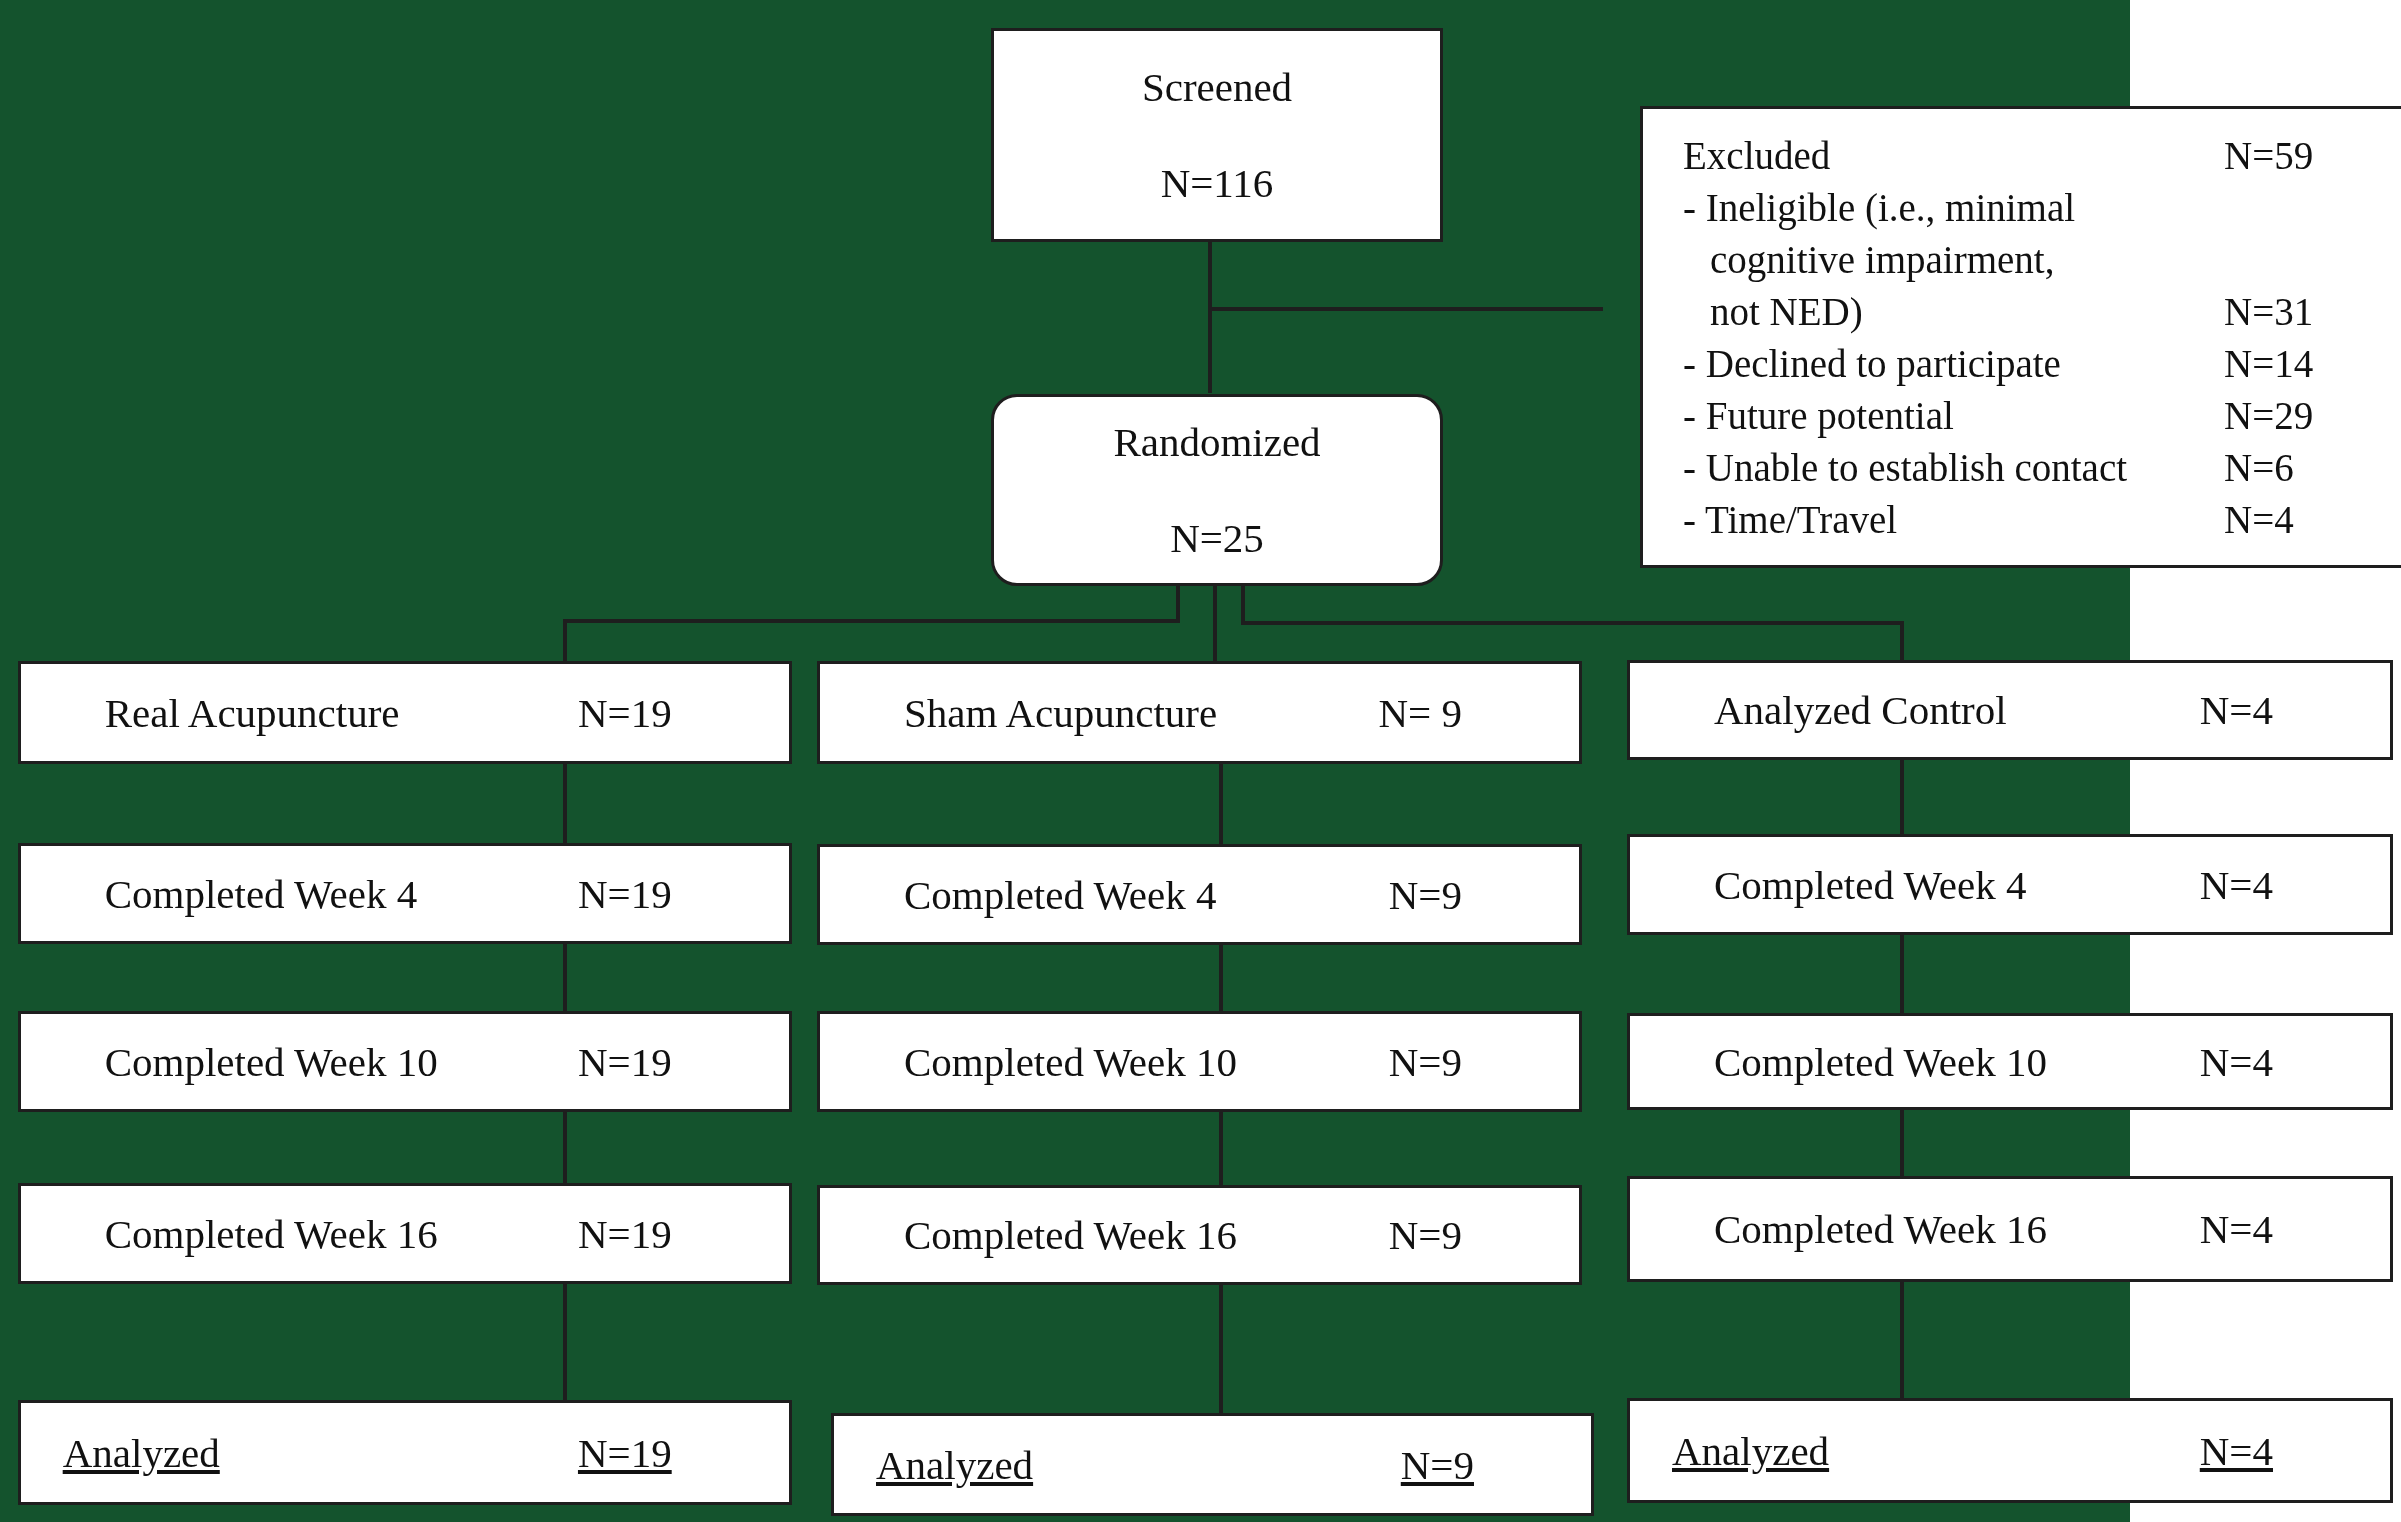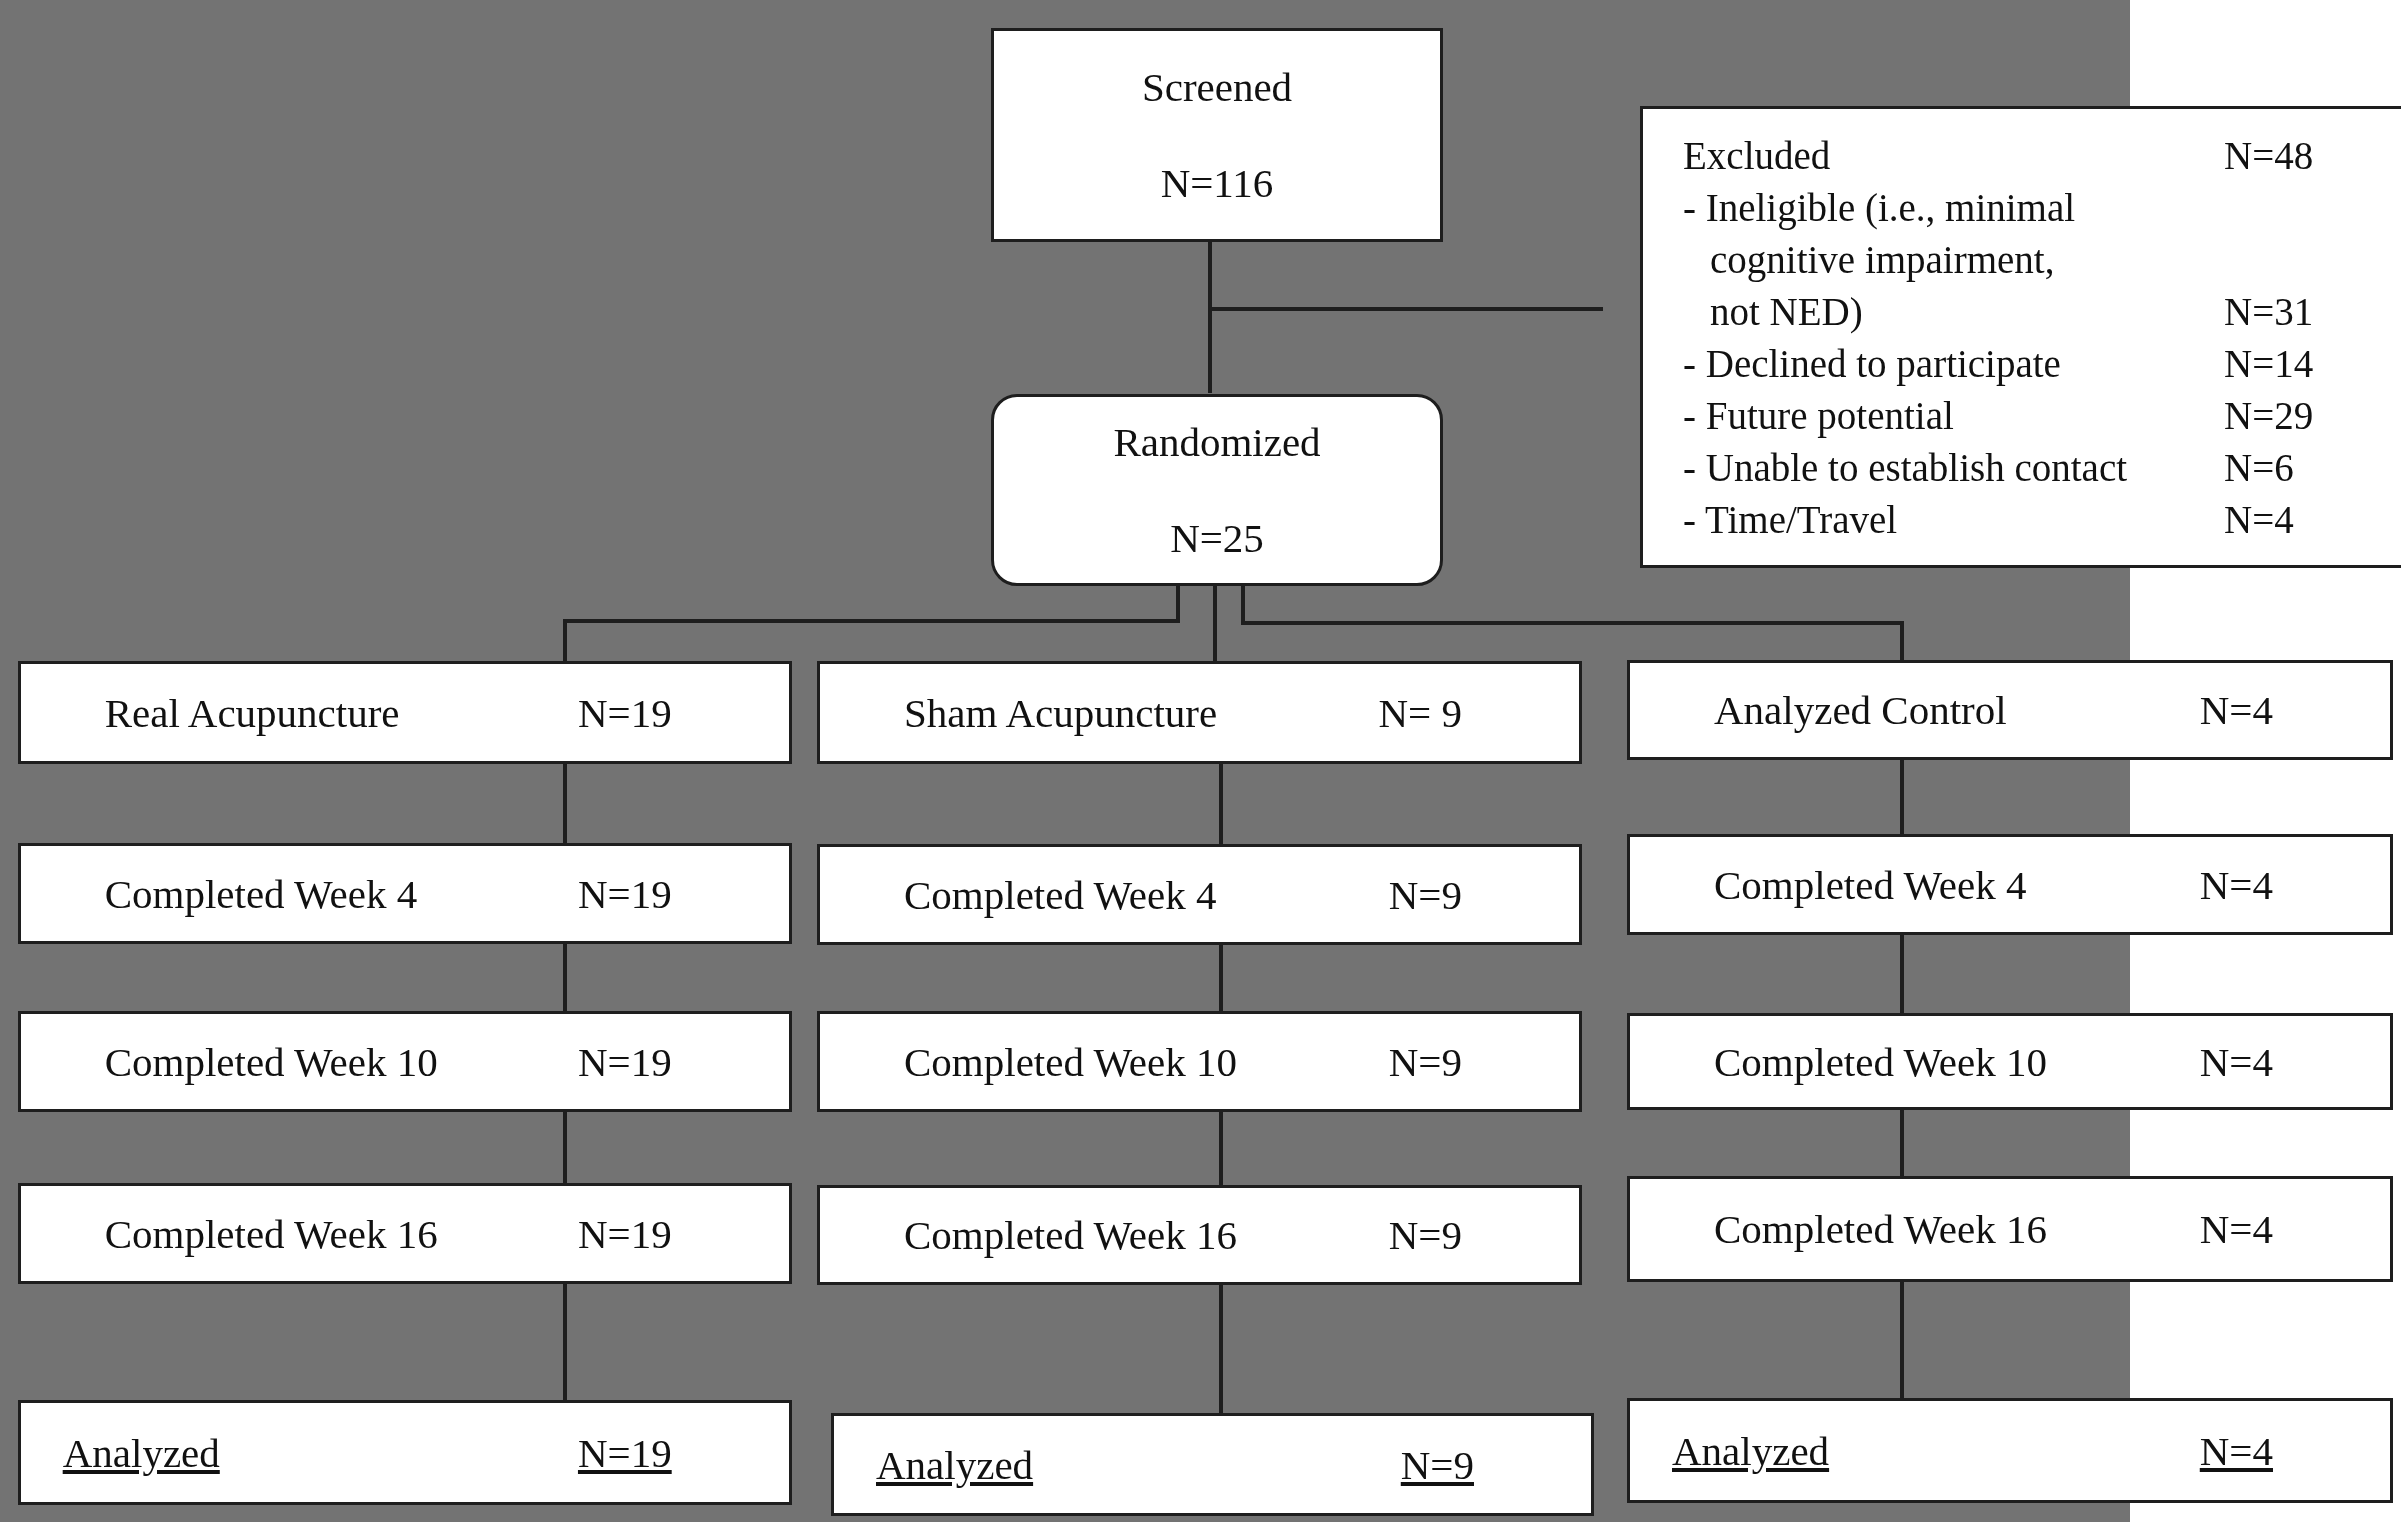--- a/index.html
+++ b/index.html
@@ -1,19 +1,19 @@
 <!DOCTYPE html>
 <html style="font-size:11.3px"><head>
 <meta charset="utf-8">
 <style>
   html,body{margin:0;padding:0;background:#ffffff;}
   #canvas{
     position:relative;
     width:2130px;height:1522px;
-    background:#737373;
+    background:#14532d;
     font-family:"Liberation Serif","DejaVu Serif",serif;
     color:#111111;
   }
   .box{
     position:absolute;
     box-sizing:border-box;
     border:3.5px solid #1e1e1e;
     background:#ffffff;
     font-size:41px;
     color:#111111;
@@ -44,21 +44,21 @@
 <div id="canvas">
 
   <div class="box stack-box" style="left:991px;top:28px;width:452px;height:214px;">
     <span>Screened</span>
     <span>N=116</span>
   </div>
 
   <div class="box excluded-box" style="left:1640px;top:106px;width:775px;height:462px;">
     <div class="ex-row">
       <span class="lbl">Excluded</span>
-      <span class="num">N=48</span>
+      <span class="num">N=59</span>
     </div>
     <div class="ex-row">
       <span class="lbl">- Ineligible (i.e., minimal</span>
       <span class="num"></span>
     </div>
     <div class="ex-row indent">
       <span class="lbl">cognitive impairment,</span>
       <span class="num"></span>
     </div>
     <div class="ex-row indent">

